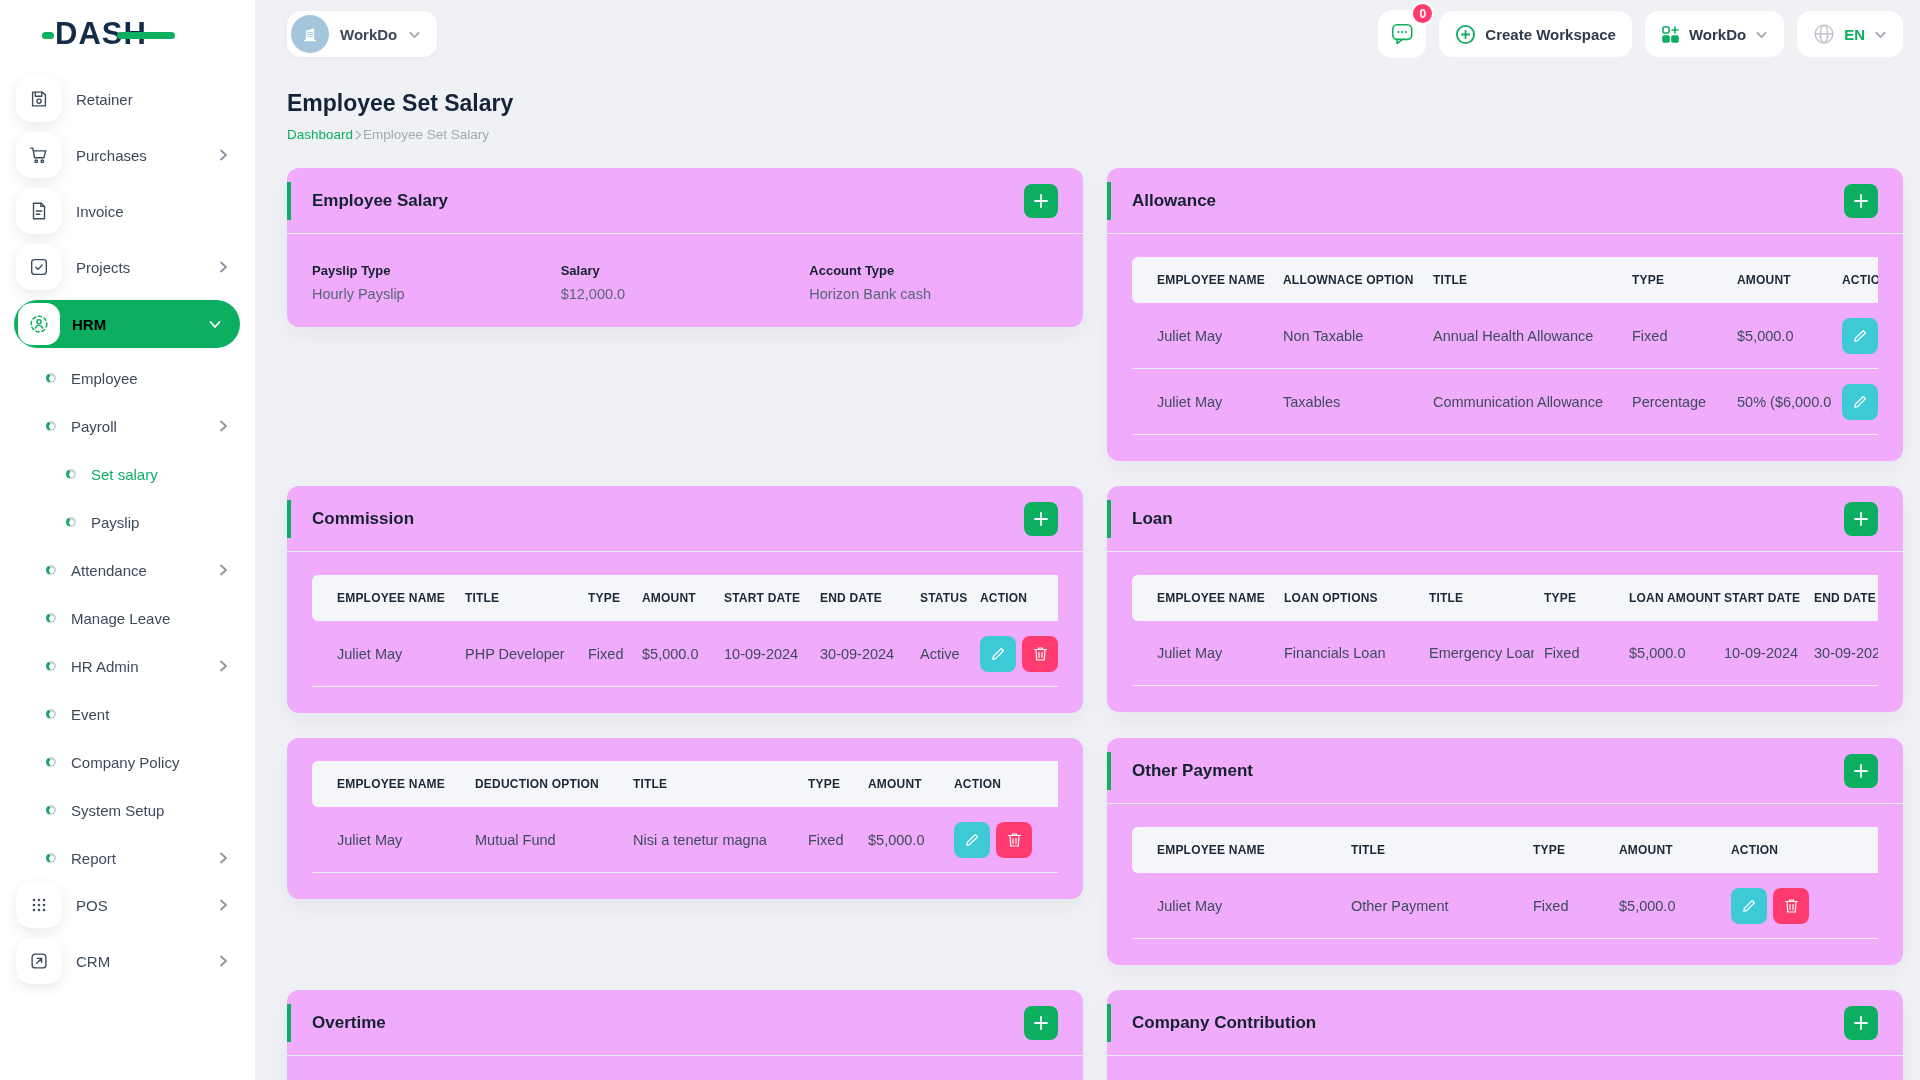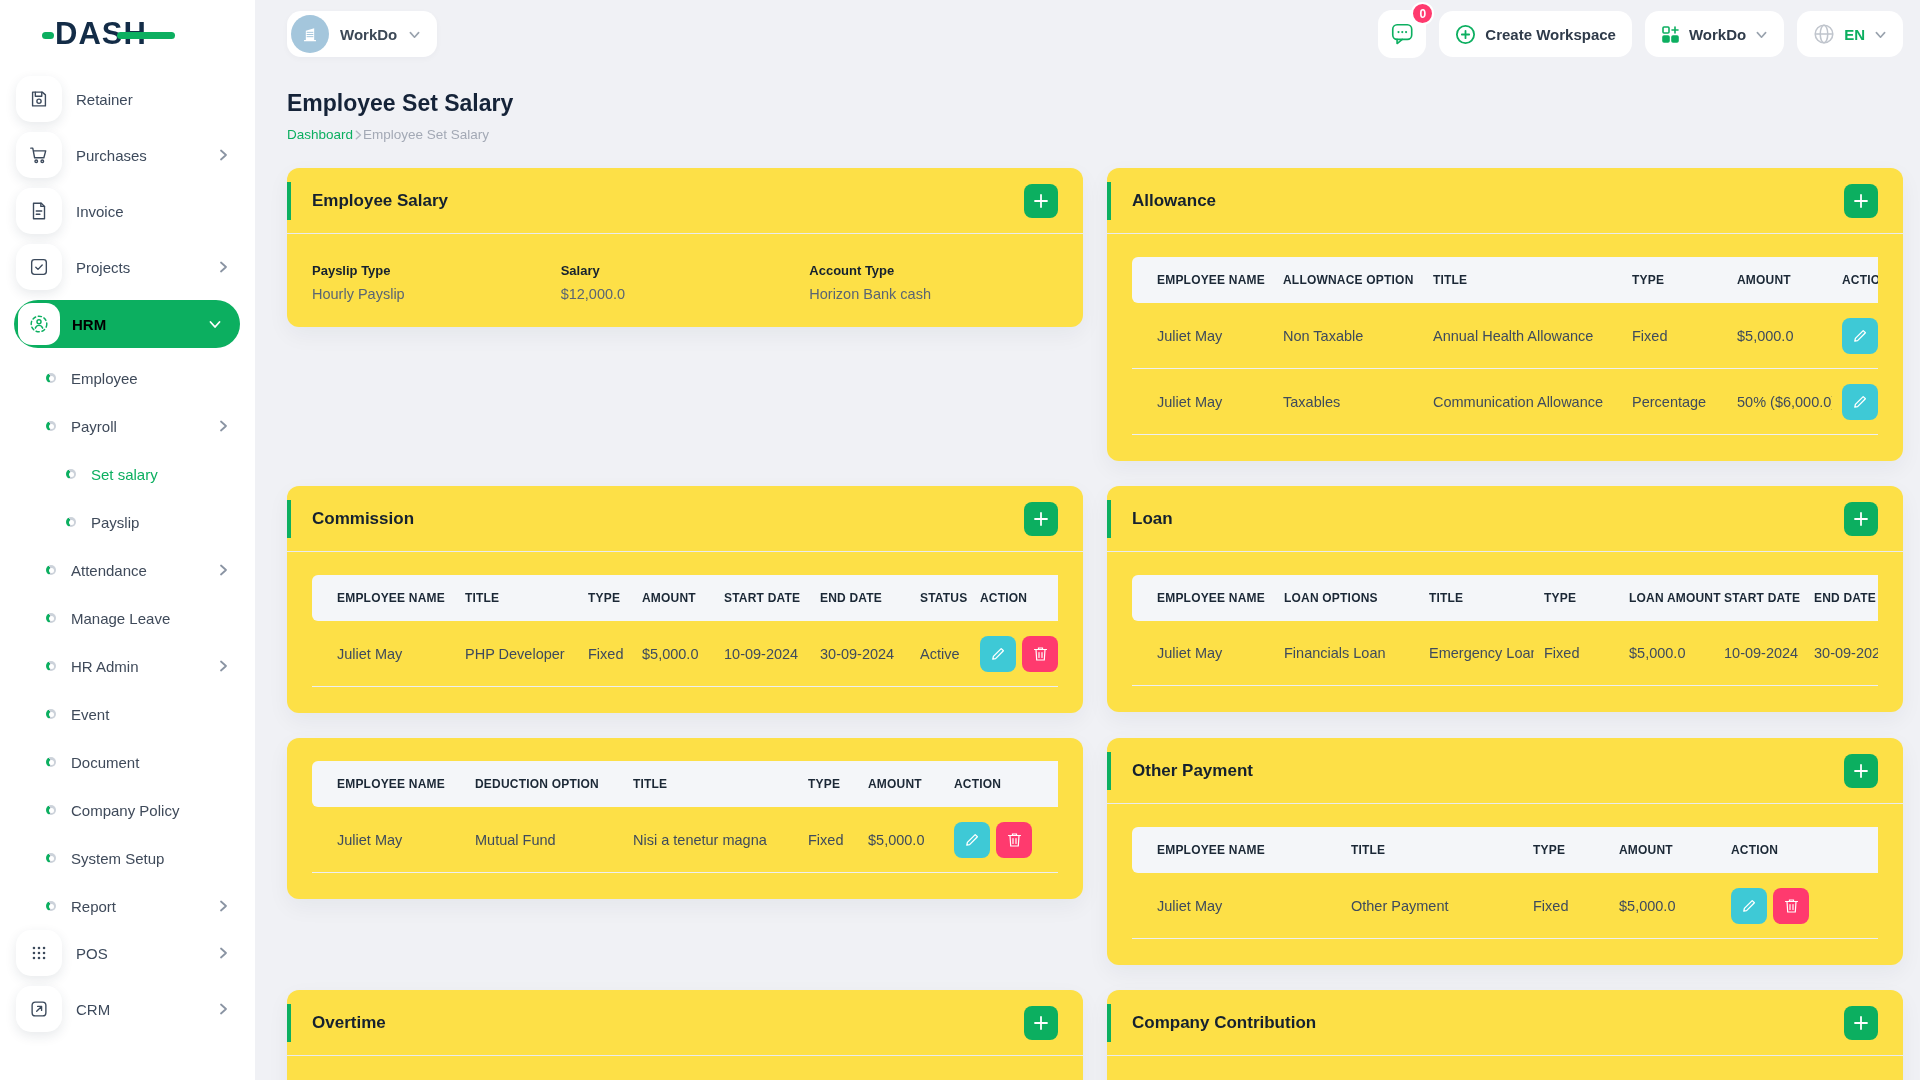--- a/index.html
+++ b/index.html
@@ -81,21 +81,21 @@
   .page-title { font-size:23px; font-weight:700; color:#152338; margin-top:32px; }
   .breadcrumb { display:flex; align-items:center; margin-top:10px; font-size:13.5px; }
   .breadcrumb a { color:#0caf60; text-decoration:none; }
   .breadcrumb .cur { color:#a3a9b5; }
   
   .grid {
     margin-top:26px; display:grid; grid-template-columns:1fr 1fr;
     column-gap:24px; row-gap:25px; align-items:start;
   }
   .card {
-    background:#fde047; border-radius:12px; overflow:hidden; position:relative;
+    background:#f0abfc; border-radius:12px; overflow:hidden; position:relative;
     box-shadow:0 8px 22px rgba(26,40,60,.05);
   }
   .card-head {
     display:flex; align-items:center; justify-content:space-between;
     height:66px; padding:0 25px; border-bottom:1px solid #e9ebef; position:relative;
   }
   .card-head::before {
     content:""; position:absolute; left:0; top:14px; width:4px; height:38px; background:#0caf60;
   }
   .card-head h2 { font-size:17px; font-weight:700; color:#15212f; }
@@ -263,24 +263,20 @@
             <path d="M4 2.5l5 4.5-5 4.5"></path>
           </svg>
       </span>
     </a>
 
     <a class="sub-item">
       <span class="dot"></span>
       <span class="sub-lbl">Event</span>
     </a>
 
-    <a class="sub-item">
-      <span class="dot"></span>
-      <span class="sub-lbl">Document</span>
-    </a>
 
     <a class="sub-item">
       <span class="dot"></span>
       <span class="sub-lbl">Company Policy</span>
     </a>
 
     <a class="sub-item">
       <span class="dot"></span>
       <span class="sub-lbl">System Setup</span>
     </a>

